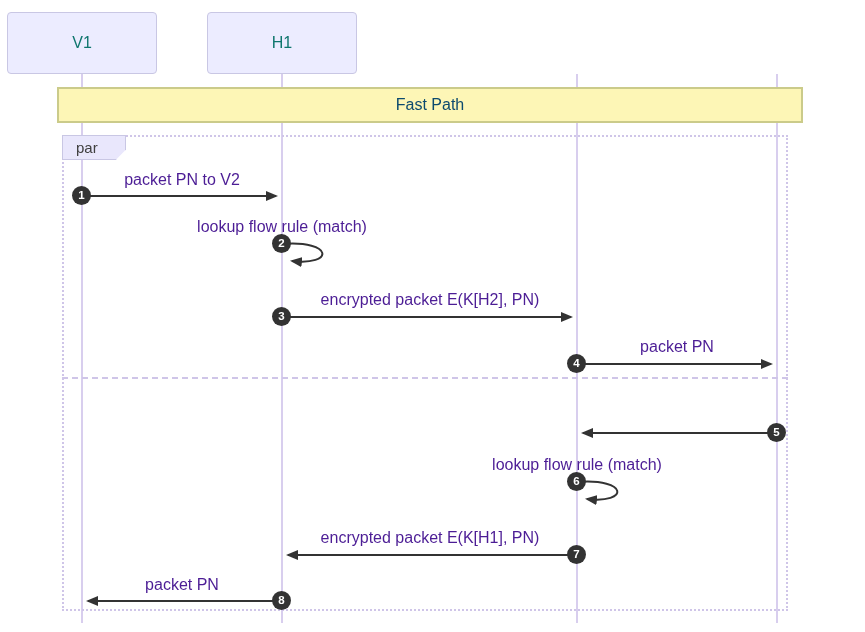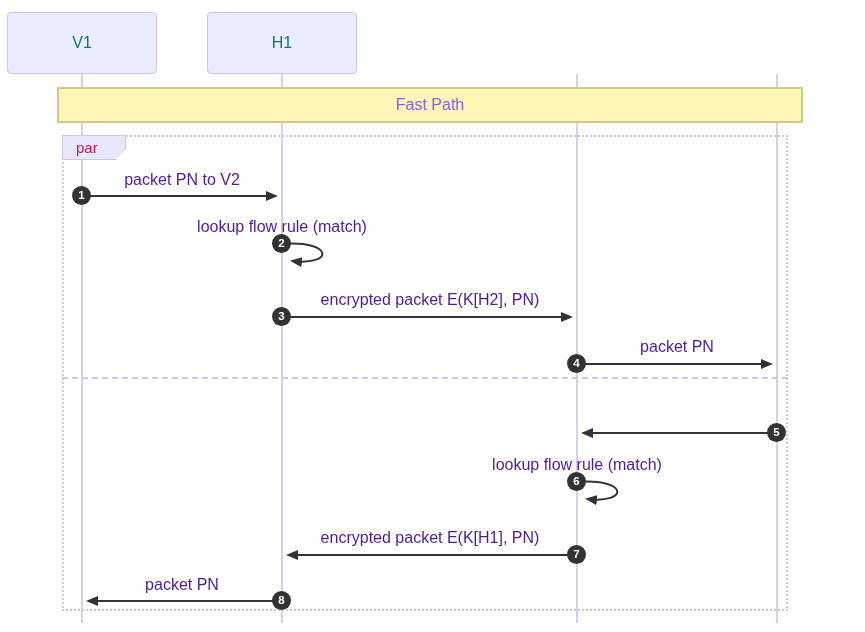--- a/index.html
+++ b/index.html
@@ -9,35 +9,35 @@
   }
   .lifeline{position:absolute;top:74px;height:549px;width:2px;background:#d8ceee;}
   .actor{
     position:absolute;top:12px;width:150px;height:62px;background:#ececff;
     border:1px solid #c9c7e4;border-radius:4px;display:flex;align-items:center;justify-content:center;
     font-size:16px;color:#0f766e;box-sizing:border-box;
   }
   .band{
     position:absolute;left:57px;top:87px;width:746px;height:36px;background:#fdf6b6;
     border:2px solid #cbcb8a;box-sizing:border-box;display:flex;align-items:center;justify-content:center;
-    font-size:16px;color:#8b5cf6;
+    font-size:16px;color:#0c4a6e;
   }
   .par-frame{
     position:absolute;left:62px;top:135px;width:726px;height:476px;
     border:2px dotted #cfc5e8;box-sizing:border-box;
   }
   .par-divider{
     position:absolute;left:62px;top:377px;width:726px;height:0;
     border-top:2px dashed #cfc5e8;
   }
   .par-tab{
     position:absolute;left:62px;top:135px;width:64px;height:25px;background:#e9e7fc;
     clip-path:polygon(0 0,100% 0,100% 58%,84% 100%,0 100%);
     display:flex;align-items:center;box-sizing:border-box;padding-left:13px;
-    font-size:15px;color:#be185d;border:1px solid #c9c7e4;
+    font-size:15px;color:#404040;border:1px solid #c9c7e4;
   }
   .msg{
     position:absolute;transform:translateX(-50%);white-space:nowrap;
     font-size:16px;color:#4c1d95;line-height:19px;
   }
   .num{
     position:absolute;width:19px;height:19px;border-radius:50%;background:#333333;
     color:#ffffff;font-size:11.5px;font-weight:bold;line-height:19px;text-align:center;
   }
   svg.arrows{position:absolute;left:0;top:0;}

